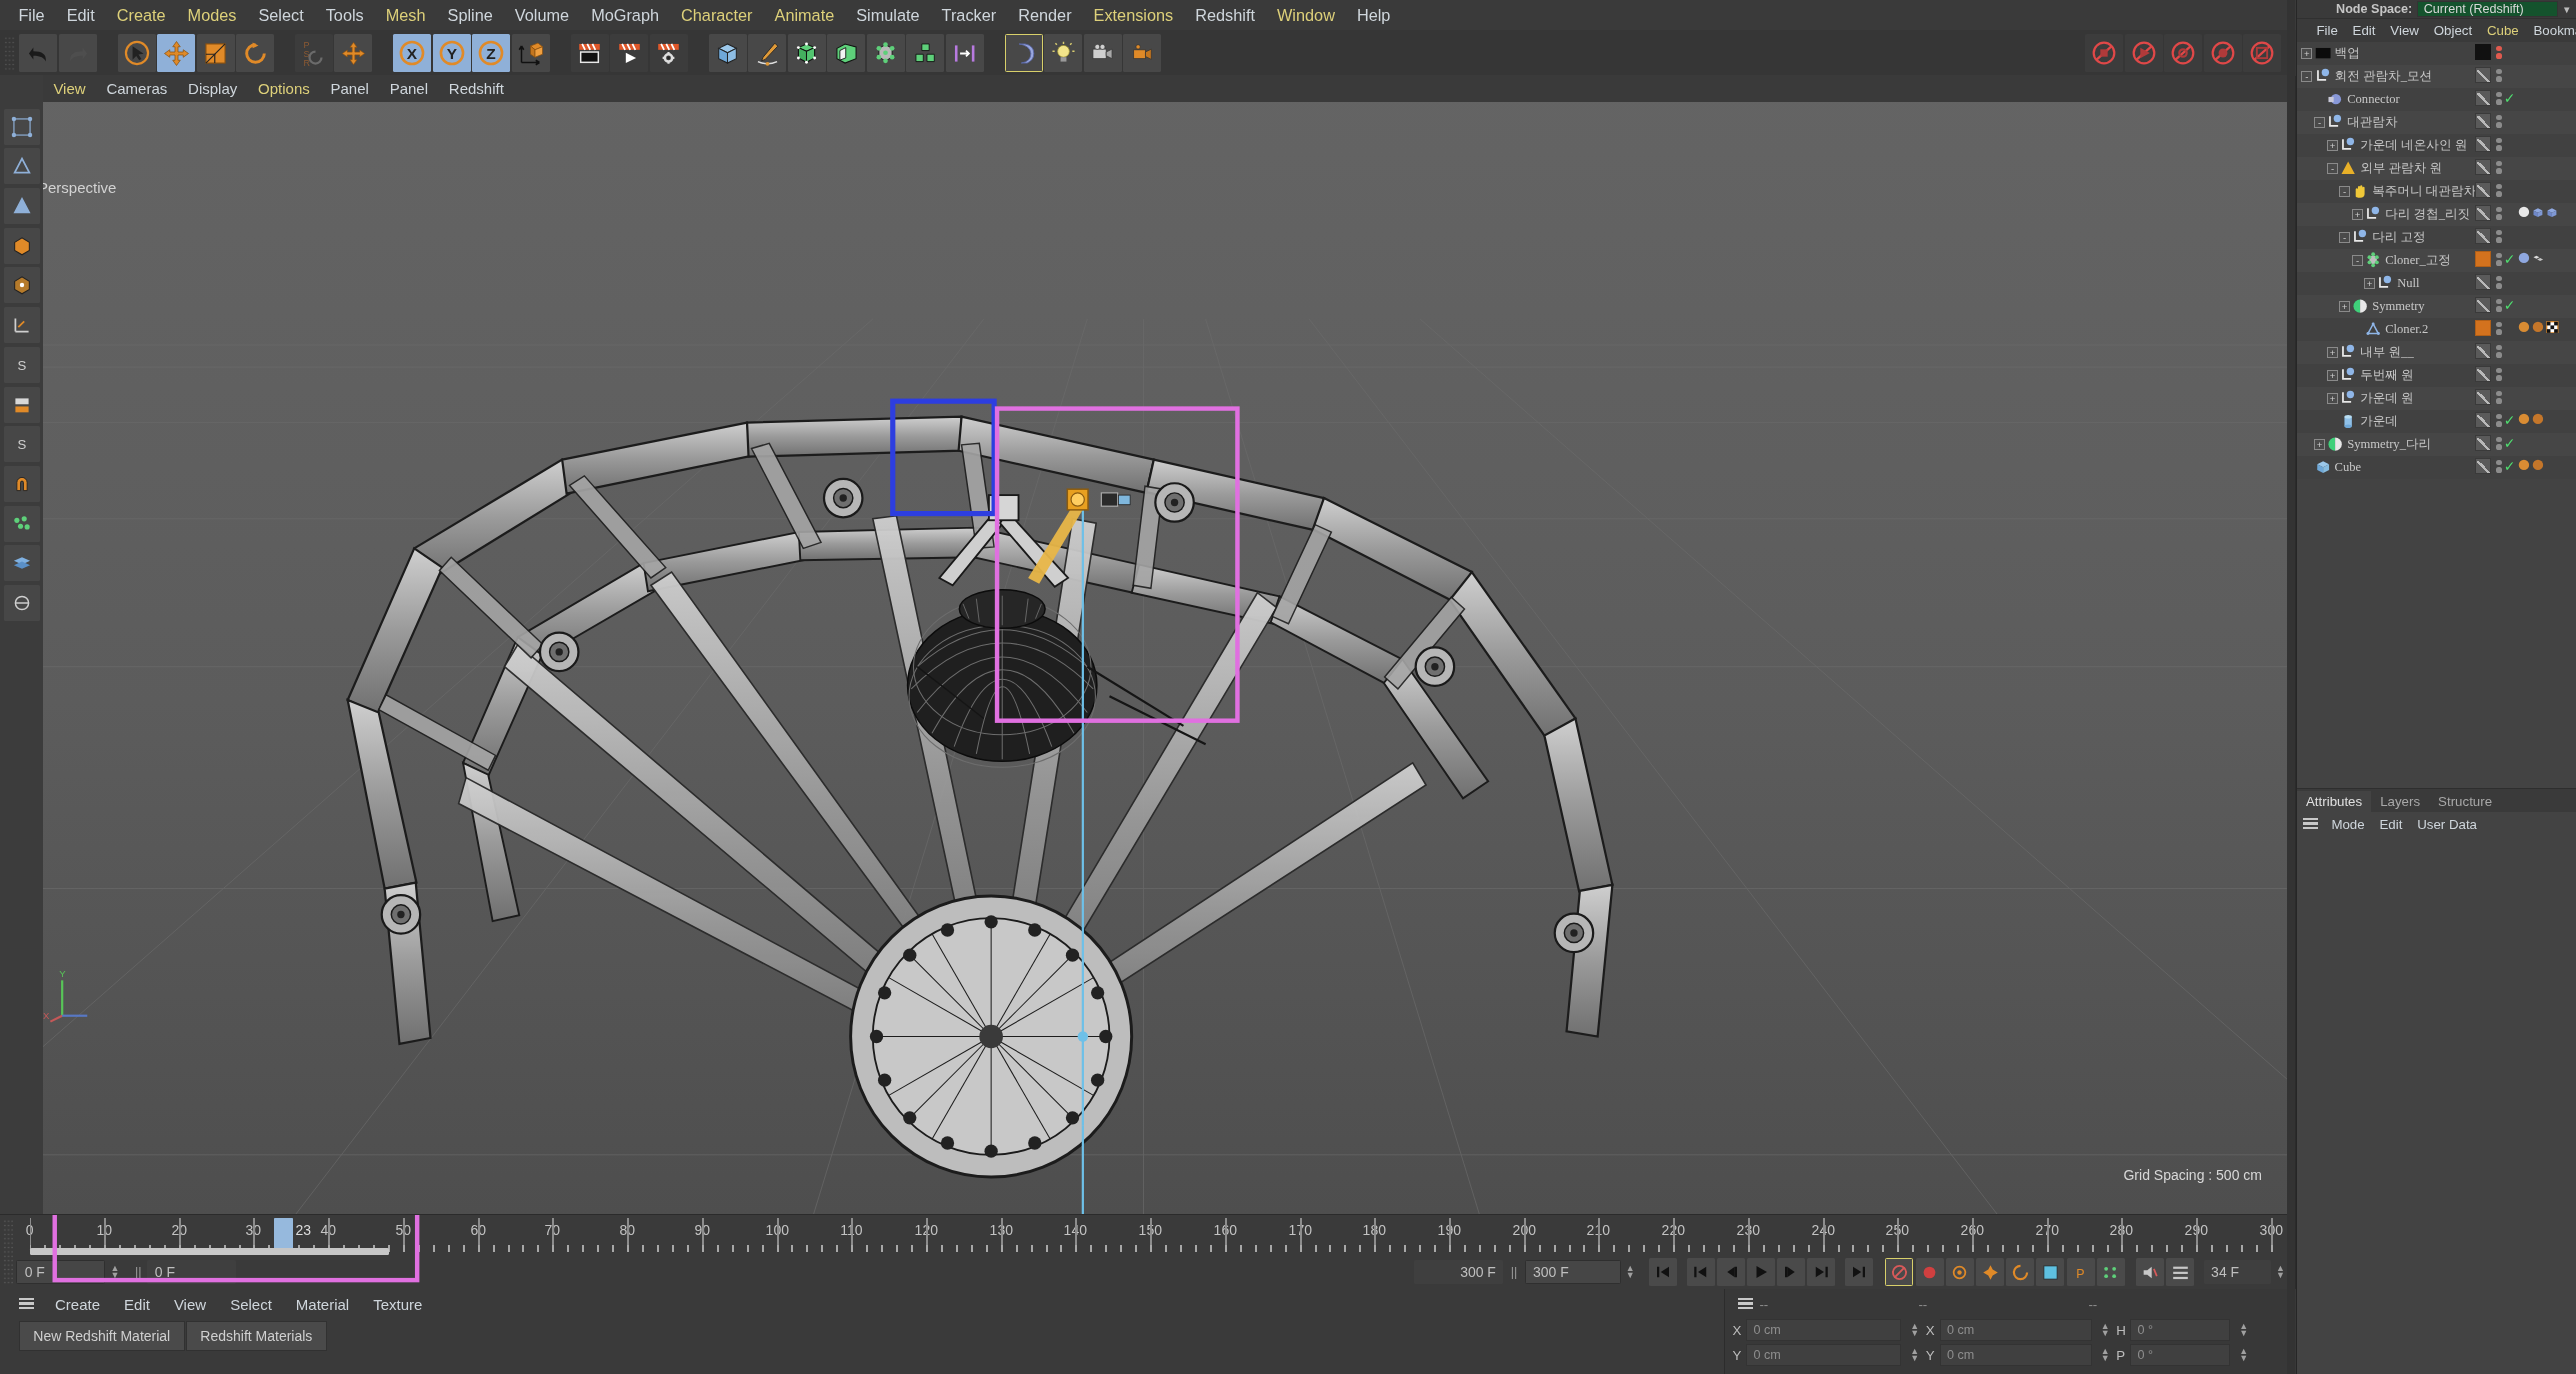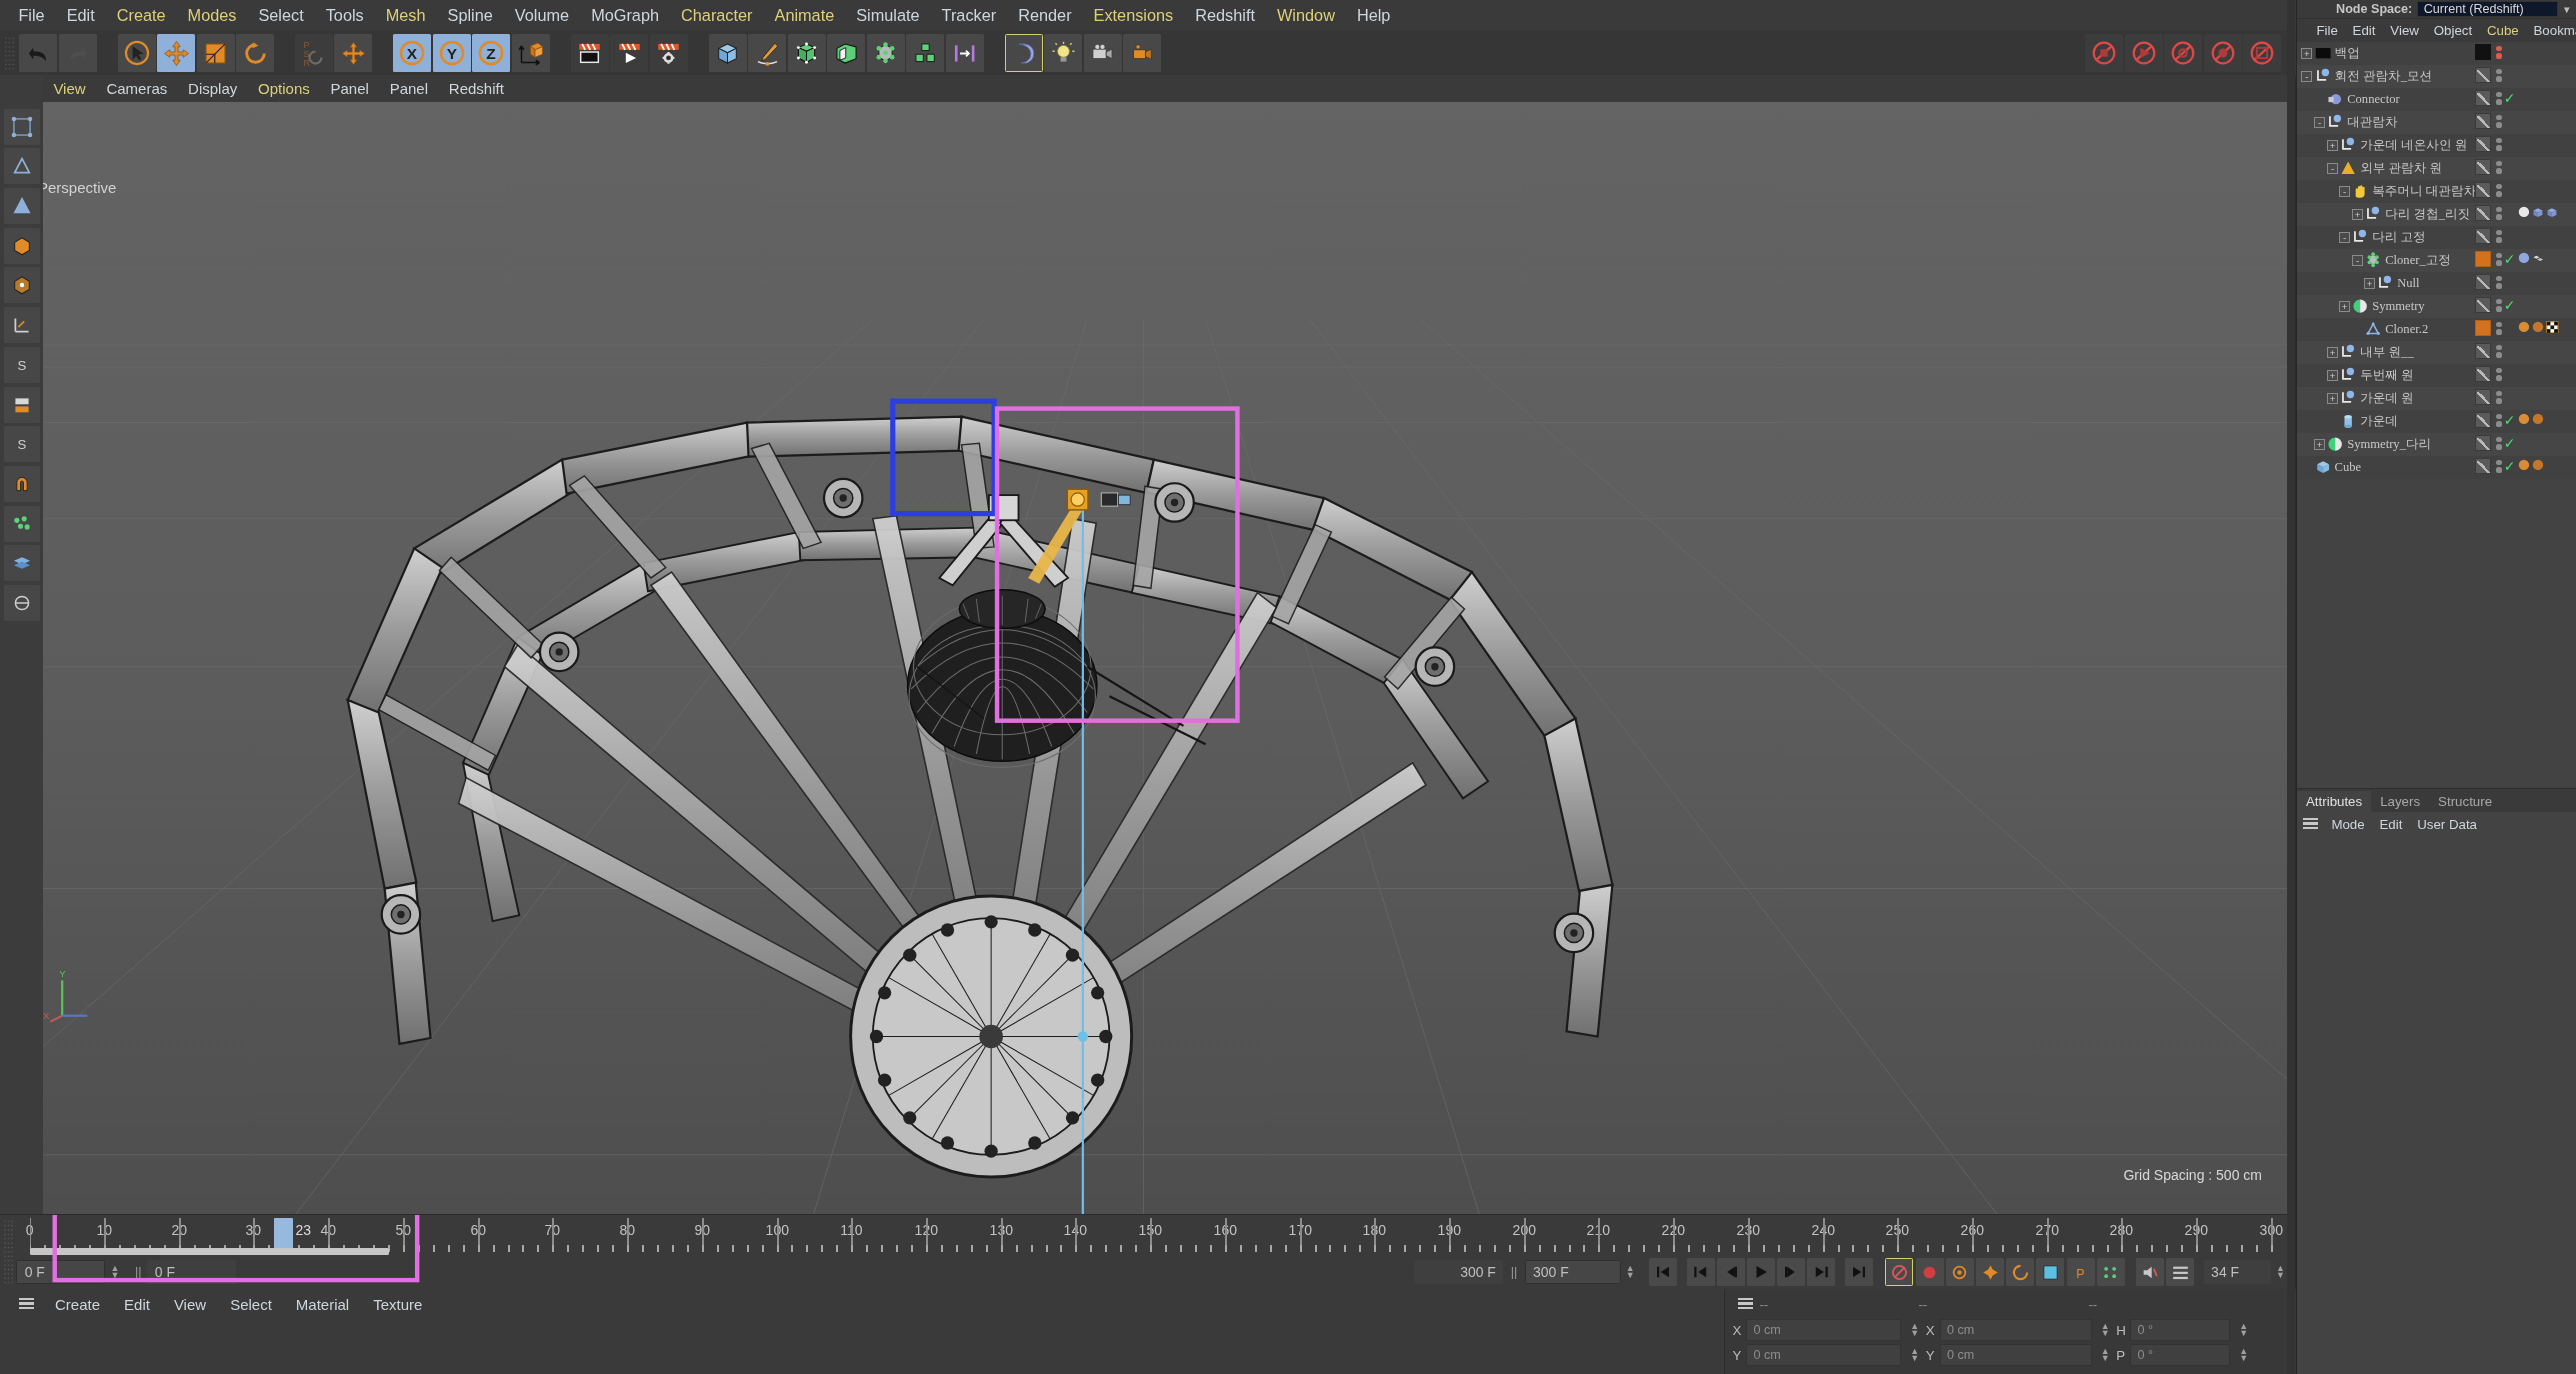--- a/index.html
+++ b/index.html
@@ -102,21 +102,21 @@
   .clabel{font-size:13.3px;color:#bdbdbd;width:10.4px;}
   .cfield{height:22px;background:#404040;border:0.7px solid #333;color:#8e8e8e;font-size:12.6px;
     display:flex;align-items:center;padding:0 6px;position:relative;}
 
   
   .rightpanel{position:absolute;left:2296px;top:0;width:280px;height:1375px;background:#3a3a3a;
      border-left:0.7px solid #262626;}
   .nodespace{height:18px;display:flex;align-items:center;justify-content:flex-end;padding-right:4.4px;
      background:#3a3a3a;font-size:12.6px;}
   .nodespace .lbl{color:#c6c6c6;margin-right:4.4px;font-weight:bold;}
-  .nodespace .val{background:#0f172a;border:0.7px solid #333;color:#d8d8d8;height:16.3px;display:flex;
+  .nodespace .val{background:#14532d;border:0.7px solid #333;color:#d8d8d8;height:16.3px;display:flex;
      align-items:center;padding:0 6px;min-width:141px;}
   .ommenu{height:24px;background:#3a3a3a;display:flex;align-items:center;padding-left:3px;border-top:0.7px solid #303030;}
   .ommenu .omi{font-size:13.3px;padding:0 7.4px;}
   .hamb2{width:15px;height:12px;margin:0 6px 0 3px;}
   .hamb2 i{display:block;height:2.2px;background:#c8c8c8;margin-bottom:2.2px;}
   .omtree{background:#434343;height:746px;overflow:hidden;position:relative;}
   .orow{height:23px;display:flex;align-items:center;position:relative;font-size:12.6px;}
   .orow.alt{background:#464646;}
   .orow.dk{background:#414141;}
   .oname{white-space:nowrap;font-family:Liberation Serif, serif;}
@@ -1103,20 +1103,24 @@
           <i></i>
           <i></i>
         </div>
     <div class="mmi m-white">Create</div>
         <div class="mmi m-white">Edit</div>
         <div class="mmi m-white">View</div>
         <div class="mmi m-white">Select</div>
         <div class="mmi m-white">Material</div>
         <div class="mmi m-white">Texture</div>
       </div>
+    <div class="matrow" id="matrow">
+        <div class="matbtn">New Redshift Material</div>
+        <div class="matbtn">Redshift Materials</div>
+      </div>
   </div>
 
   <div class="coords">
     <div class="coordtop">
       <div class="hamb2">
           <i></i>
           <i></i>
           <i></i>
         </div>
       <span class="dash" style="width:159px">--</span>

